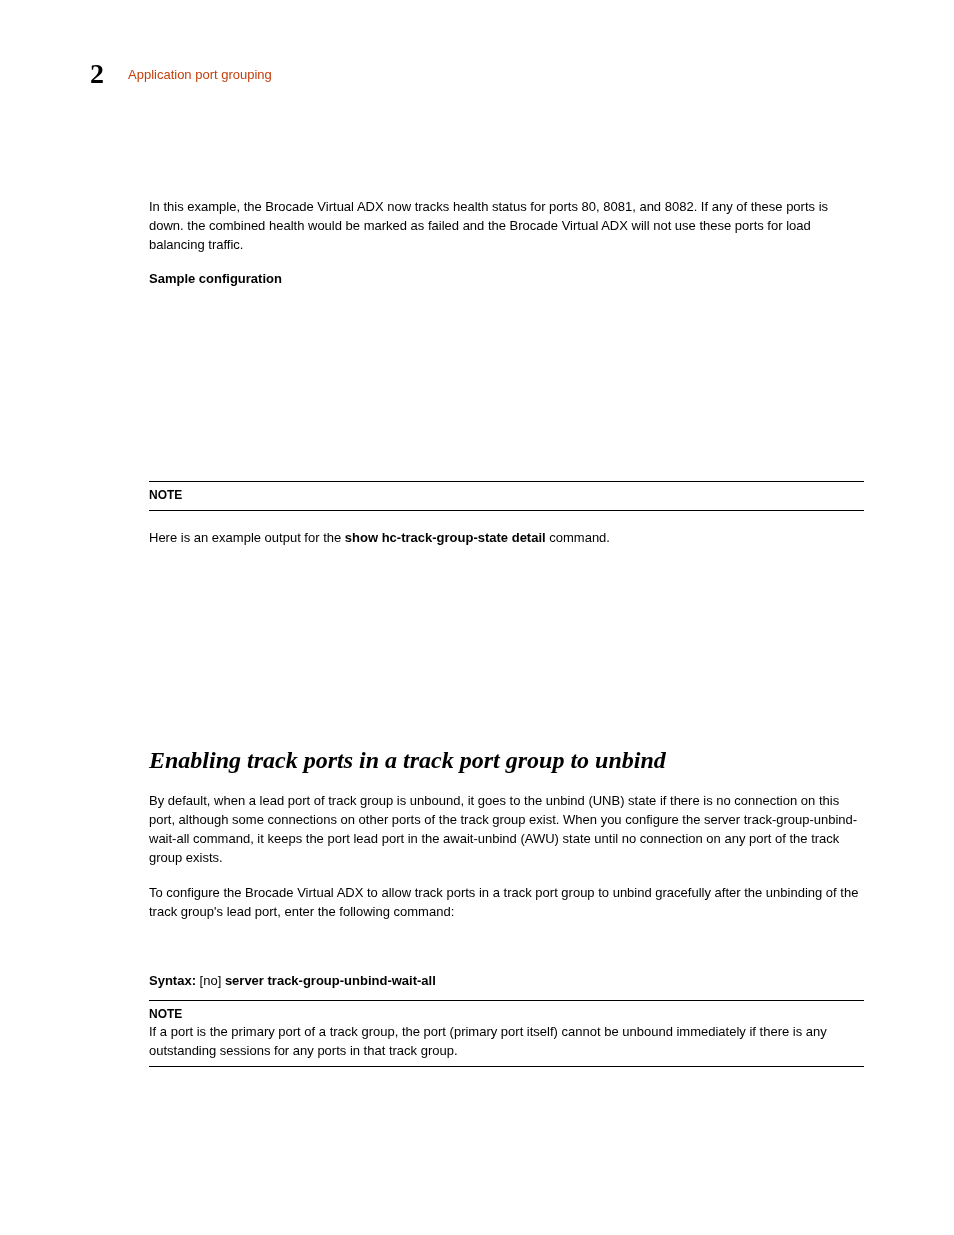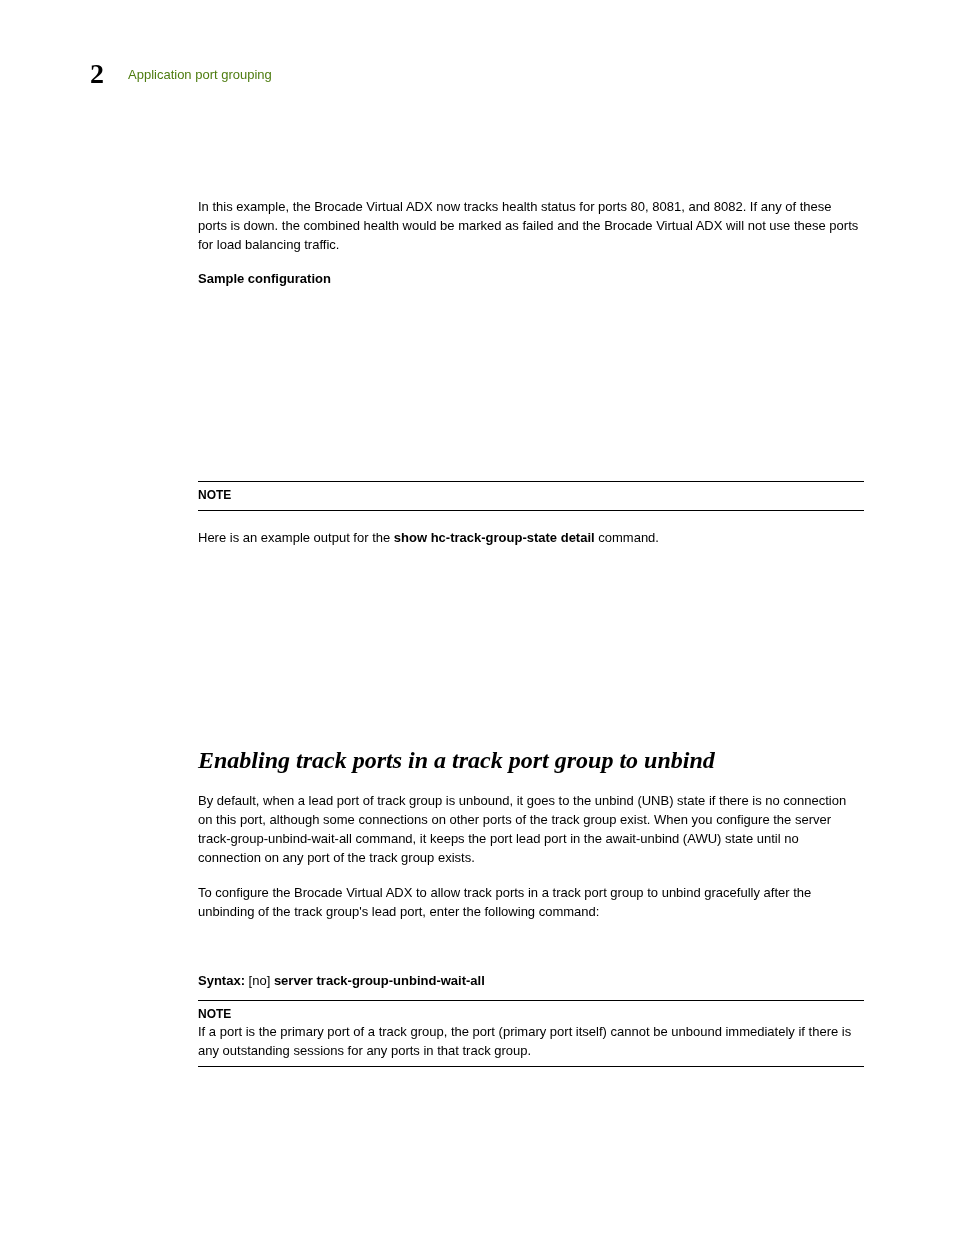--- a/index.html
+++ b/index.html
@@ -24,25 +24,25 @@
       gap: 24px;
       margin-bottom: 108px;
     }
     .chapter-number {
       font-size: 28px;
       font-weight: bold;
       font-family: Georgia, 'Times New Roman', serif;
     }
     .header-text {
       font-size: 13px;
-      color: #4d7c0f;
+      color: #c2410c;
       text-align: center;
     }
     .content {
-      margin-left: 108px;
+      margin-left: 59px;
     }
     .para {
       font-size: 13px;
       line-height: 1.45;
       margin-bottom: 16px;
     }
     .bold {
       font-weight: bold;
     }
     .sample-config-heading {

